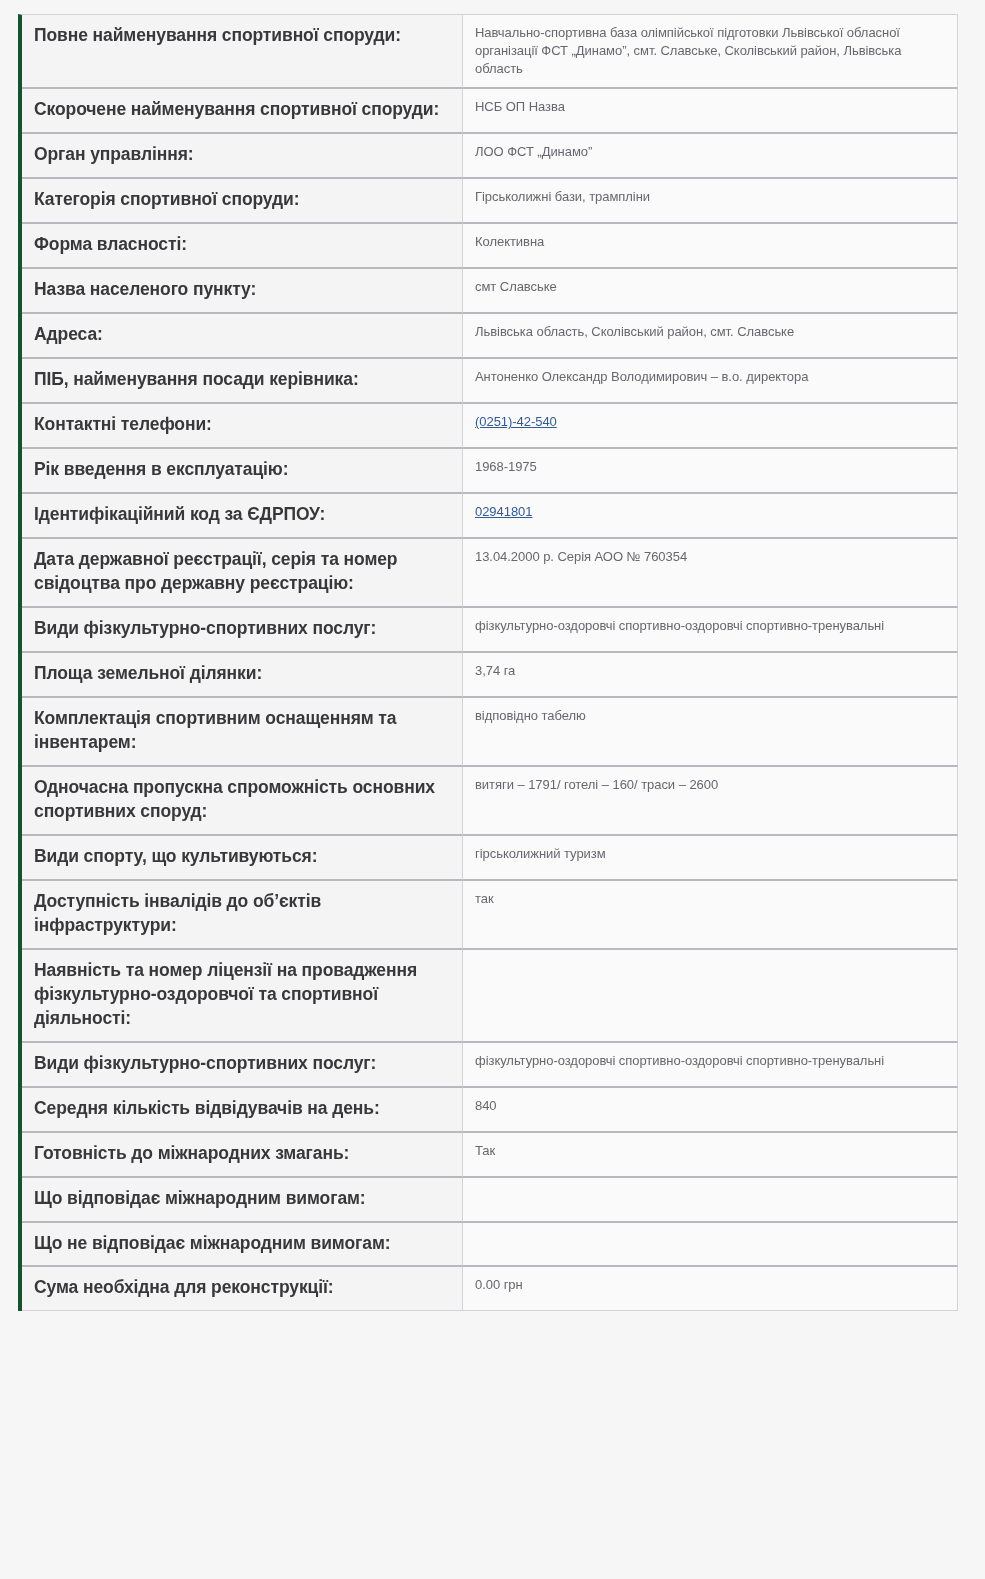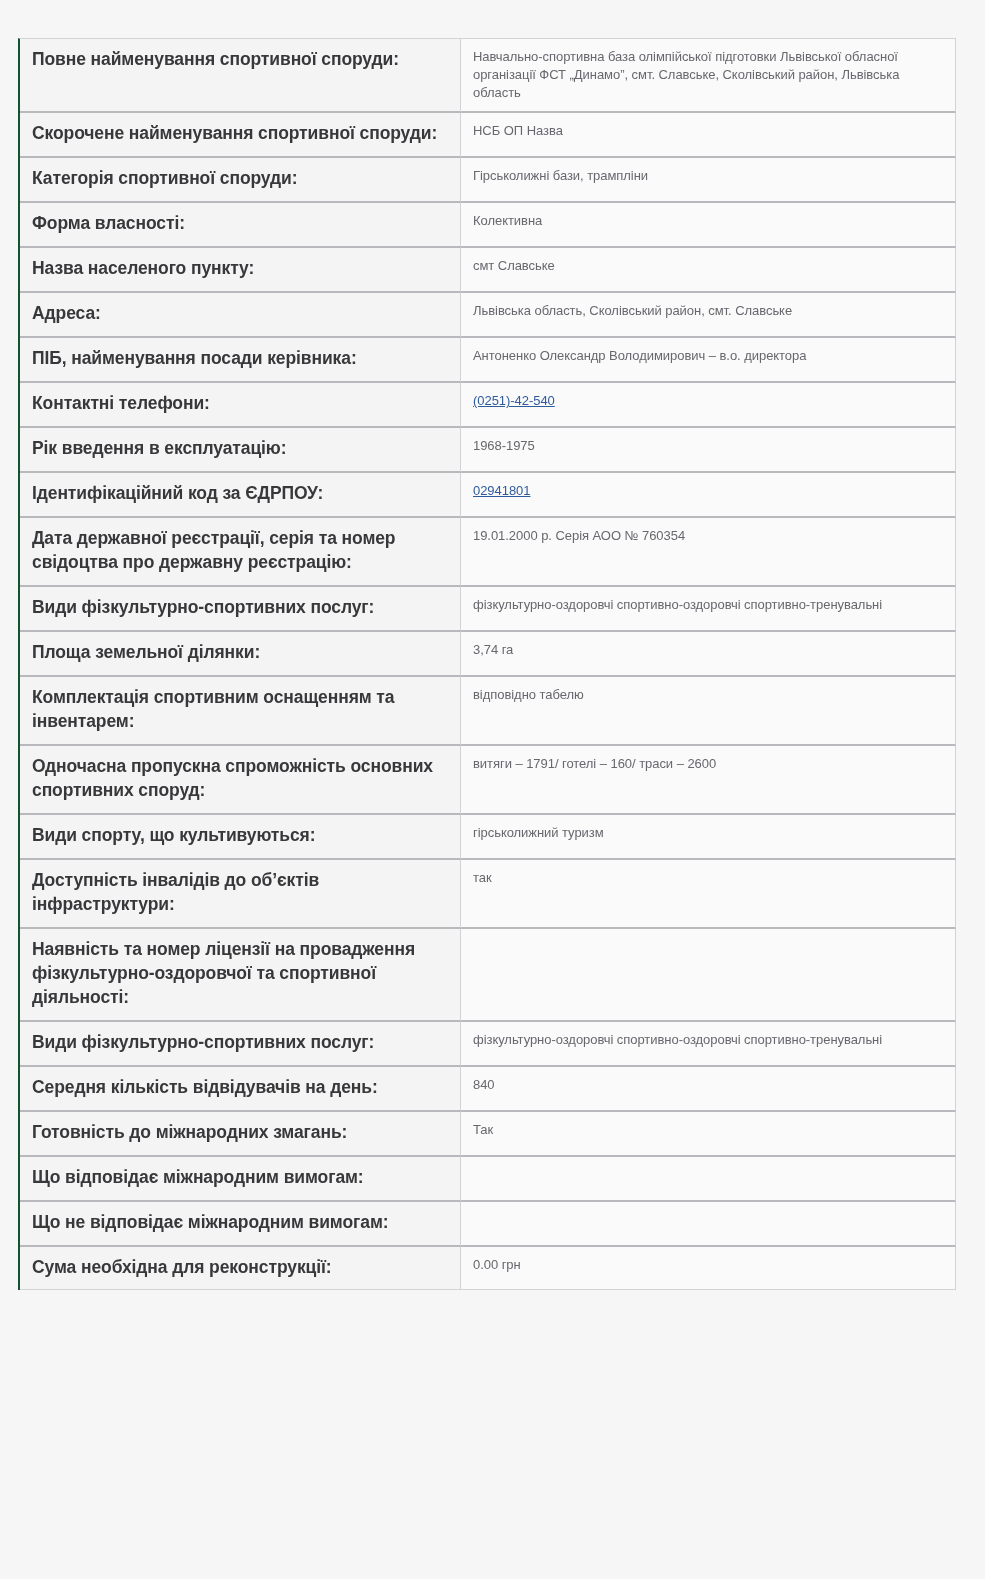--- a/index.html
+++ b/index.html
@@ -19,22 +19,21 @@
     width: 985px;
     padding: 14px 30px 14px 18px;
   }
   table.facility-table {
     width: 936px;
     border-collapse: separate;
     border-spacing: 0;
     table-layout: fixed;
     background: #14532d;
     border-top: 1px solid #d2d3d6;
-    border-left: 2px solid #14532d;
-    margin-top: 24px;
+    border-left: 4px solid #14532d;
   }
   table.facility-table col.c-label { width: 441px; }
   table.facility-table col.c-value { width: 495px; }
 
   table.facility-table td {
     border-right: 1px solid #d2d3d6;
     border-bottom: 2px solid #b8b9bd;
     vertical-align: top;
     padding: 9px 10px 10px 12px;
     line-height: 1.37;
@@ -76,20 +75,24 @@
     <tbody>
         <tr>
           <td class="label-cell">Повне найменування спортивної споруди:</td>
           <td class="value-cell">Навчально-спортивна база олімпійської підготовки Львівської обласної організації ФСТ „Динамо”, смт. Славське, Сколівський район, Львівська область</td>
         </tr>
         <tr>
           <td class="label-cell">Скорочене найменування спортивної споруди:</td>
           <td class="value-cell">НСБ ОП Назва</td>
         </tr>
         <tr>
+          <td class="label-cell">Орган управління:</td>
+          <td class="value-cell">ЛОО ФСТ „Динамо”</td>
+        </tr>
+        <tr>
           <td class="label-cell">Категорія спортивної споруди:</td>
           <td class="value-cell">Гірськолижні бази, трампліни</td>
         </tr>
         <tr>
           <td class="label-cell">Форма власності:</td>
           <td class="value-cell">Колективна</td>
         </tr>
         <tr>
           <td class="label-cell">Назва населеного пункту:</td>
           <td class="value-cell">смт Славське</td>
@@ -109,21 +112,21 @@
         <tr>
           <td class="label-cell">Рік введення в експлуатацію:</td>
           <td class="value-cell">1968-1975</td>
         </tr>
         <tr>
           <td class="label-cell">Ідентифікаційний код за ЄДРПОУ:</td>
           <td class="value-cell"><a class="cell-link" href="#">02941801</a></td>
         </tr>
         <tr>
           <td class="label-cell">Дата державної реєстрації, серія та номер свідоцтва про державну реєстрацію:</td>
-          <td class="value-cell">19.01.2000 р. Серія АОО № 760354</td>
+          <td class="value-cell">13.04.2000 р. Серія АОО № 760354</td>
         </tr>
         <tr>
           <td class="label-cell">Види фізкультурно-спортивних послуг:</td>
           <td class="value-cell">фізкультурно-оздоровчі спортивно-оздоровчі спортивно-тренувальні</td>
         </tr>
         <tr>
           <td class="label-cell">Площа земельної ділянки:</td>
           <td class="value-cell">3,74 га</td>
         </tr>
         <tr>

